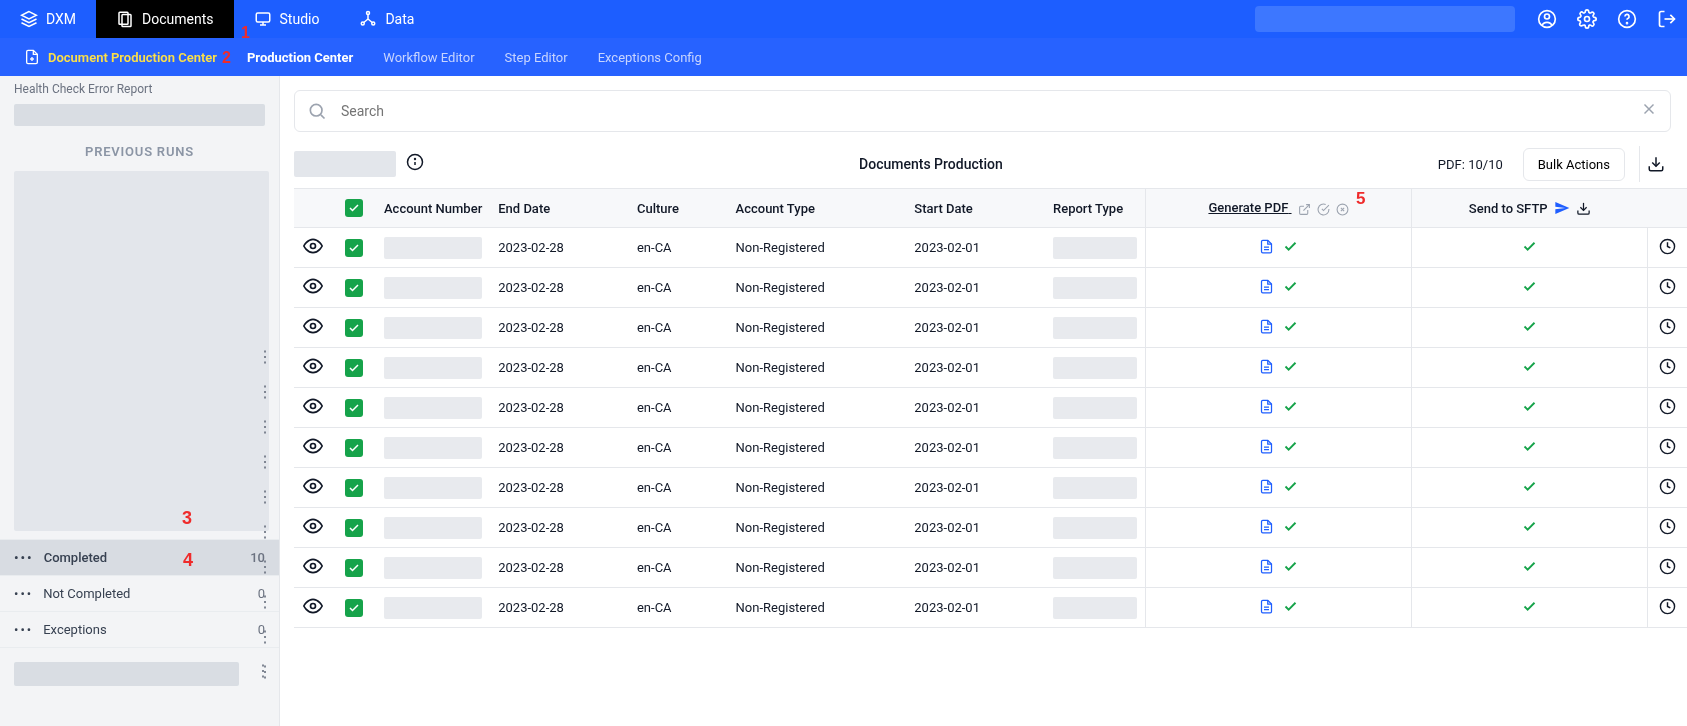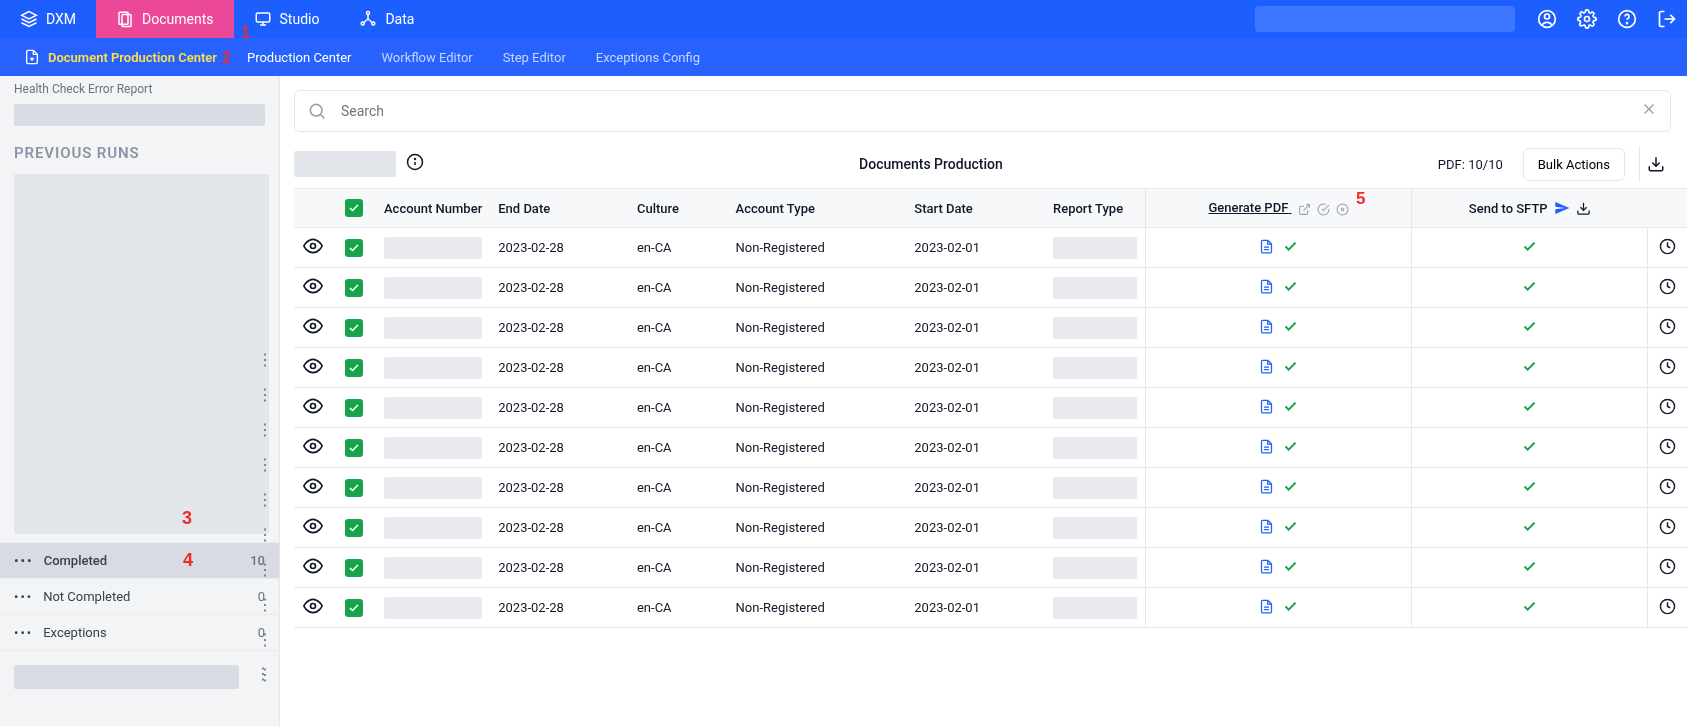--- a/index.html
+++ b/index.html
@@ -13,38 +13,38 @@
     --green: #22c55e;
     --red: #ef2b2b;
     --black: #111827;
   }
   * { box-sizing: border-box; font-family: -apple-system, BlinkMacSystemFont, "Segoe UI", Roboto, Arial, sans-serif; }
   html, body { margin:0; padding:0; width:1687px; height:726px; background:#fff; overflow:hidden; }
 
   
   .topnav { background: var(--blue-header); height:38px; display:flex; align-items:stretch; color:#fff; }
   .topnav .navitem { display:flex; align-items:center; gap:8px; padding:0 20px; font-size:14px; cursor:pointer; }
-  .topnav .navitem.active { background:#ec4899; }
+  .topnav .navitem.active { background:#000000; }
   .topnav .spacer { flex:1; }
   .topnav .searchbox { align-self:center; background:#3d77ff; width:260px; height:26px; border-radius:4px; margin-right:12px; }
   .topnav .iconbtn { width:40px; display:flex; align-items:center; justify-content:center; cursor:pointer; }
   .topnav svg, .subnav svg { flex-shrink:0; }
 
   
   .subnav { background: var(--blue-sub); height:38px; display:flex; align-items:center; color:#cdd9ff; padding:0 24px; gap:30px; font-size:13px; }
   .subnav .brand { display:flex; align-items:center; gap:8px; color:#fde047; font-weight:600; }
   .subnav .tab { cursor:pointer; color:#c7d4ff; }
-  .subnav .tab.active { color:#fff; font-weight:400; }
+  .subnav .tab.active { color:#fff; font-weight:700; }
 
   
   .body { display:flex; height:calc(100% - 76px); }
   .sidebar { width:280px; background:#f3f4f6; border-right:1px solid var(--grey-line); display:flex; flex-direction:column; position:relative; overflow:hidden; }
   .sidebar .cutoff { font-size:12px; color:#6b7280; padding:6px 14px 4px; white-space:nowrap; }
   .sidebar .greybar { margin:4px 14px 10px; background:#d9dde3; height:22px; border-radius:2px; }
-  .sidebar .section-label { font-size:15px; letter-spacing:.06em; color:#8b95a5; font-weight:600; padding:8px 14px; }
+  .sidebar .section-label { font-size:13px; letter-spacing:.06em; color:#8b95a5; font-weight:600; padding:8px 14px;text-align:center; }
   .sidebar .big-placeholder { margin:4px 10px 8px 14px; background:#e3e6eb; height:360px; border-radius:2px; position:relative; }
   .sidebar .run-dots-col { position:absolute; right:6px; top:180px; display:flex; flex-direction:column; gap:16px; }
   .sidebar .run-dots { color:#6b7280; cursor:pointer; }
   .sidebar .status-row { display:flex; align-items:center; gap:10px; padding:10px 14px; font-size:13px; color:#374151; cursor:pointer; border-top:1px solid #e9ecef; }
   .sidebar .status-row.selected { background:#d8dce2; font-weight:500; }
   .sidebar .status-row .count { margin-left:auto; color:#6b7280; }
   .sidebar .bottom-grey { margin:8px 10px 0 14px; background:#d9dde3; height:24px; border-radius:2px; }
   .sidebar .bottom-wrap { display:flex; align-items:center; gap:6px; border-top:1px solid #e9ecef; padding-top:6px;}
 
   .main { flex:1; padding:0 0 0 14px; display:flex; flex-direction:column; overflow:hidden; }

